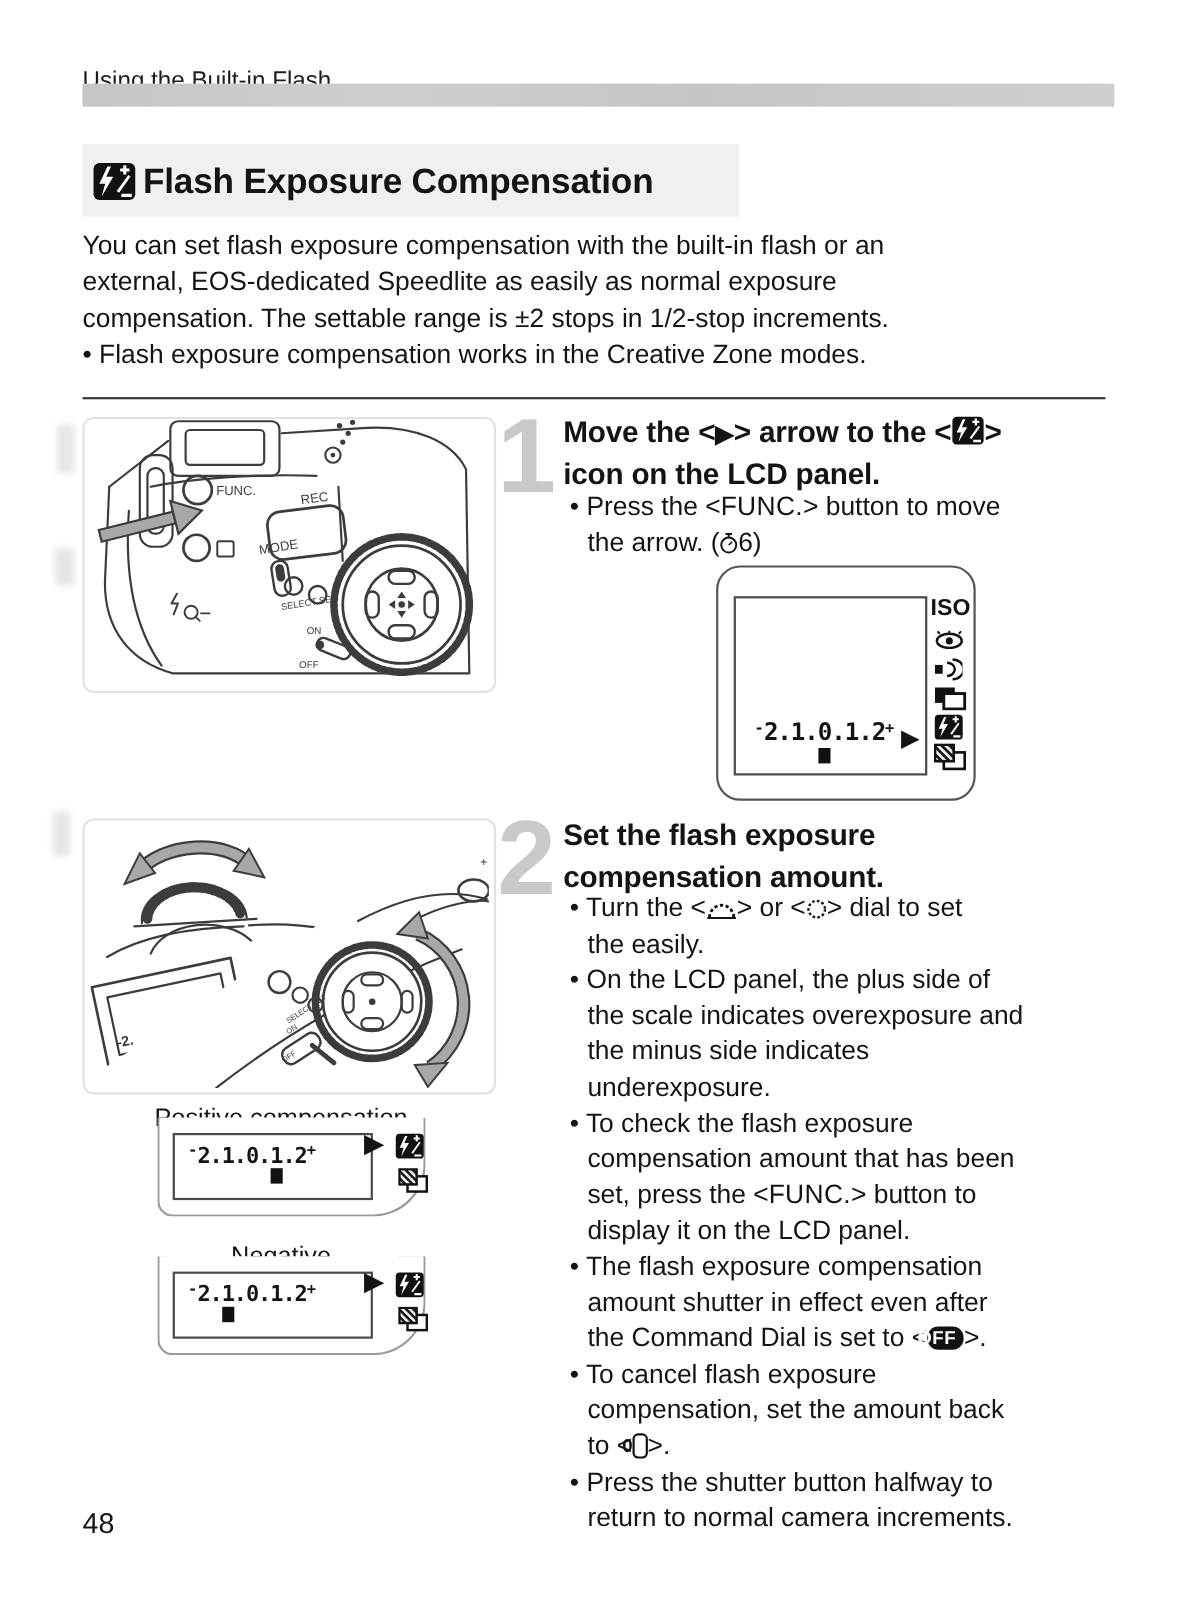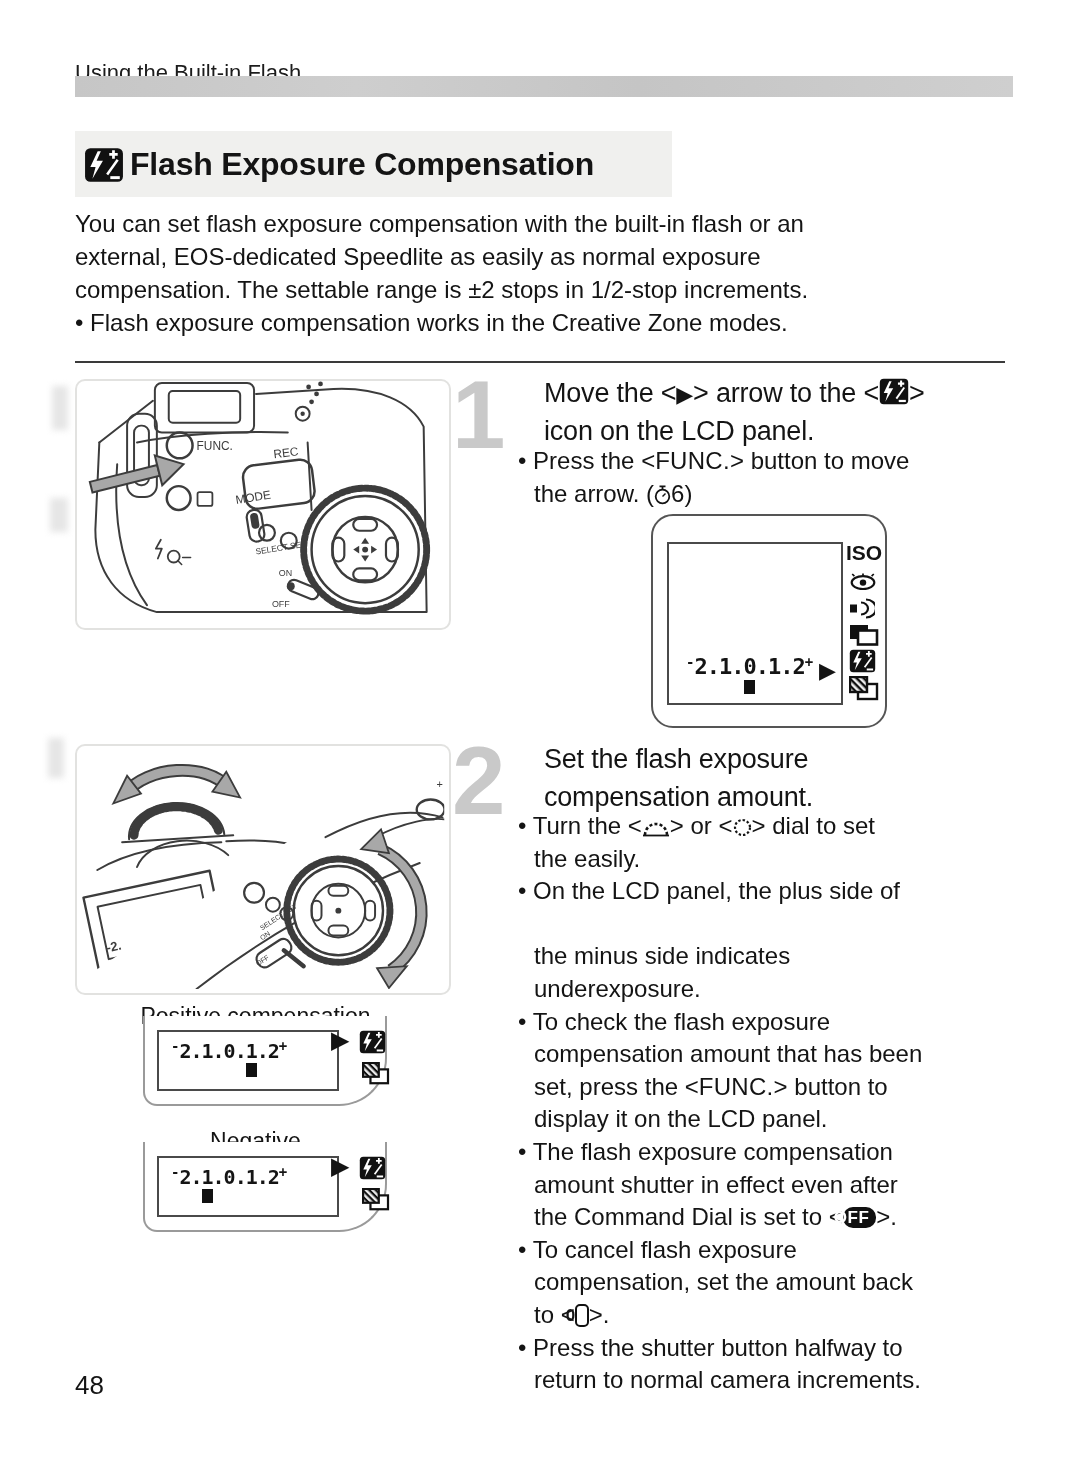--- a/index.html
+++ b/index.html
@@ -23,21 +23,21 @@
 
   .rule{left:75px;top:361px;width:930px;height:0;border-top:2px solid #3a3a3a;}
 
   
   .illo-box{width:372px;height:247px;border:2px solid #e2e2e0;border-radius:10px;background:#fff;}
   .illo1{left:75px;top:379px;}
   .illo2{left:75px;top:744px;}
 
   
   .step-num{font-size:96px;font-weight:bold;color:#c9c9c9;line-height:.9;}
-  .step-head{font-size:27px;font-weight:normal;line-height:38px;letter-spacing:-.2px;margin-left:32px;}
+  .step-head{font-size:27px;font-weight:bold;line-height:38px;letter-spacing:-.2px;}
   .step-body{font-size:24px;line-height:32.6px;}
   .bullet{padding-left:16px;text-indent:-16px;margin:0;}
 
   
   .tri{font-size:22px;line-height:1;}
   .func{letter-spacing:.3px;}
   .off-badge{display:inline-block;background:#111;color:#fff;font-weight:bold;font-size:17px;
              line-height:21px;padding:0 7px;border-radius:10px;letter-spacing:.5px;transform:translateY(-2px);}
   .zero-badge{display:inline-block;border:2.5px solid #111;border-radius:5px;font-weight:bold;
               font-size:17px;line-height:19px;padding:0 5px;transform:translateY(-2px);}
@@ -336,21 +336,21 @@
       <span>•</span> <span>Turn the &lt;</span><svg class="inline-ic" width="28" height="17" viewBox="0 0 28 17">
           <path d="M3,15 A11,11 0 0 1 25,15" stroke="#141414" stroke-width="2.6" stroke-dasharray="3,2.2" fill="none"></path>
           <path d="M1,15.5 H27" stroke="#141414" stroke-width="1.8" fill="none"></path>
         </svg><span>&gt; or &lt;</span><svg class="inline-ic" width="19" height="19" viewBox="0 0 19 19">
           <circle cx="9.5" cy="9.5" r="7.5" stroke="#141414" stroke-width="2.2" stroke-dasharray="2.4,2" fill="none"></circle>
         </svg><span>&gt; dial to set</span><br>
       <span>the easily.</span>
     </p>
     <p class="bullet">
       <span>•</span> <span>On the LCD panel, the plus side of</span><br>
-      <br>
+      <span>the scale indicates overexposure and</span><br>
       <span>the minus side indicates</span><br>
       <span>underexposure.</span>
     </p>
     <p class="bullet">
       <span>•</span> <span>To check the flash exposure</span><br>
       <span>compensation amount that has been</span><br>
       <span>set, press the &lt;</span><span class="func">FUNC.</span><span>&gt; button to</span><br>
       <span>display it on the LCD panel.</span>
     </p>
     <p class="bullet">

